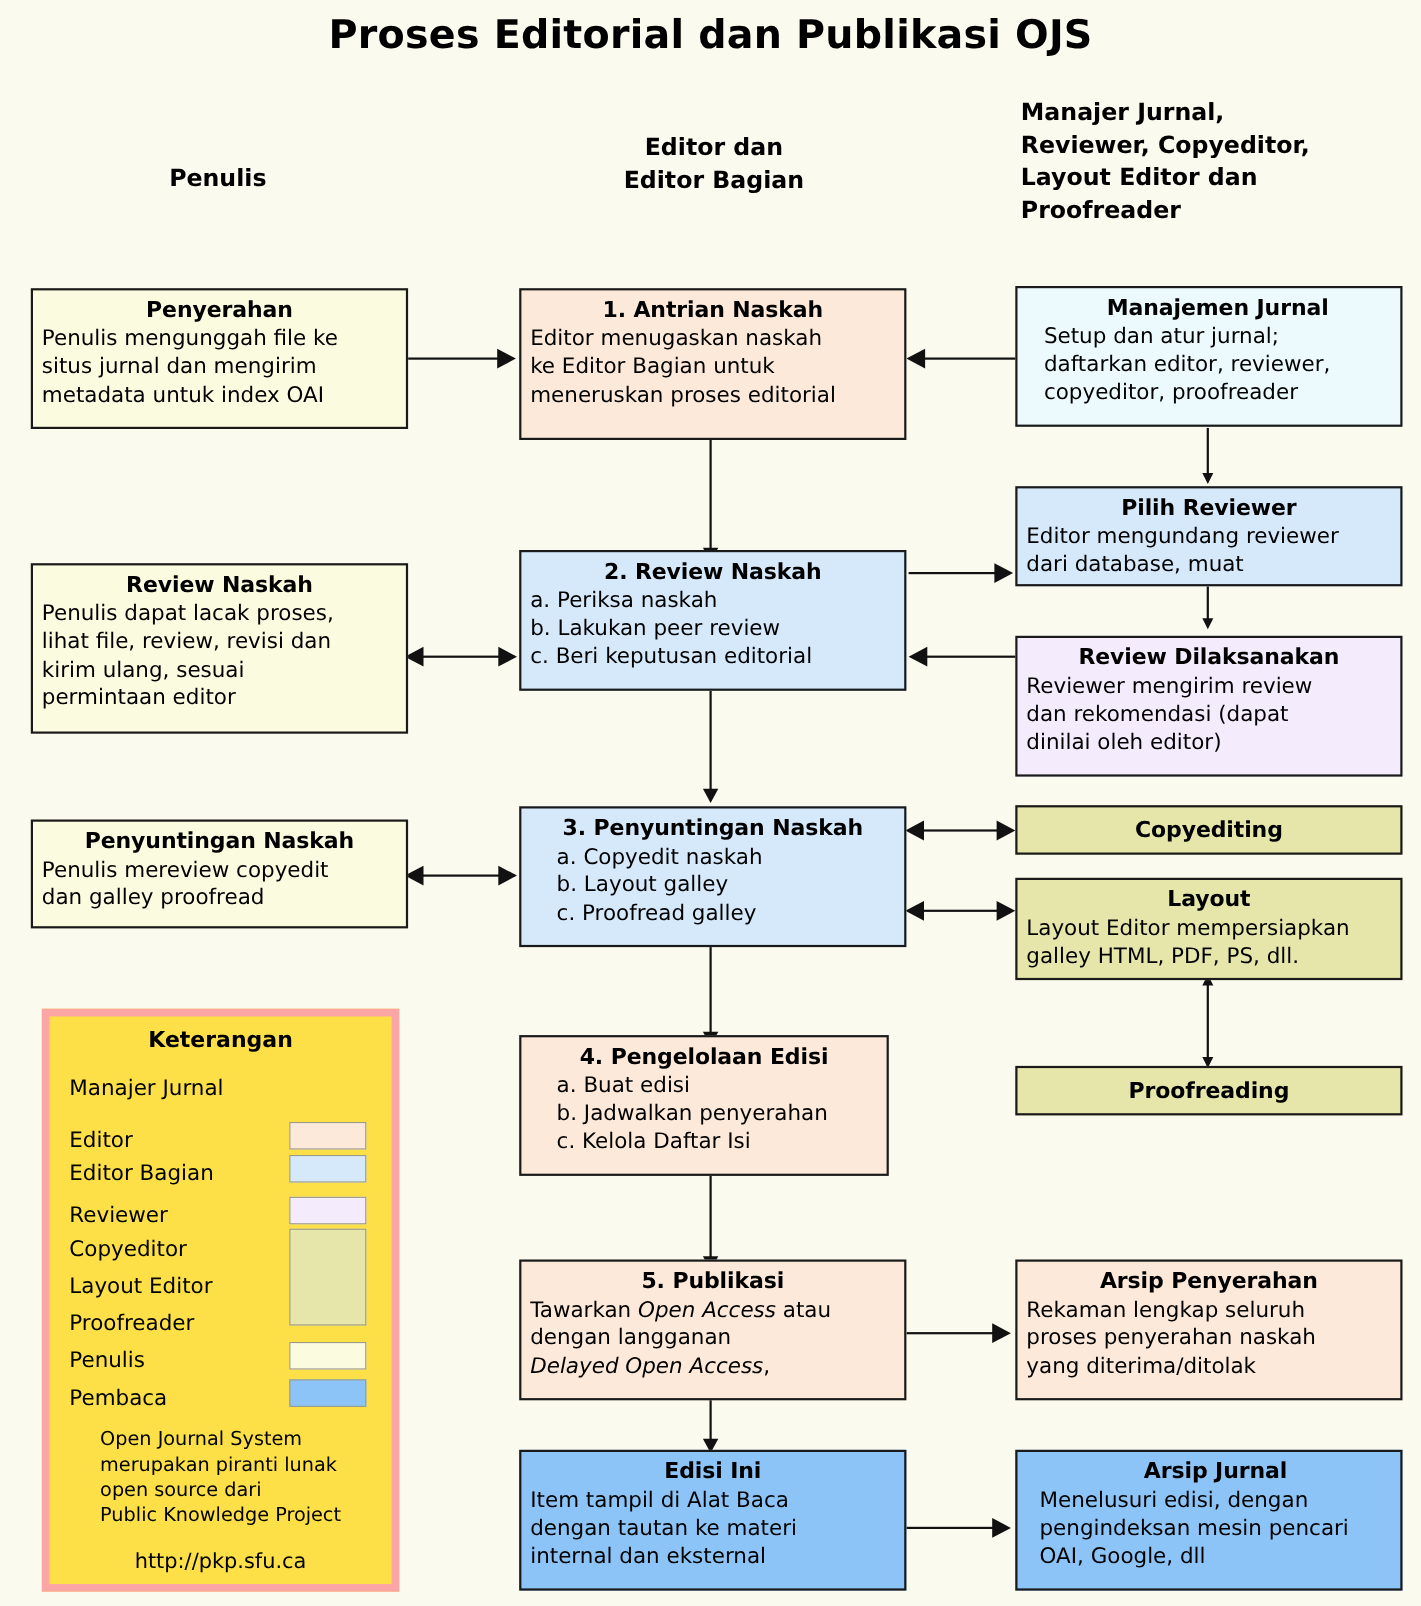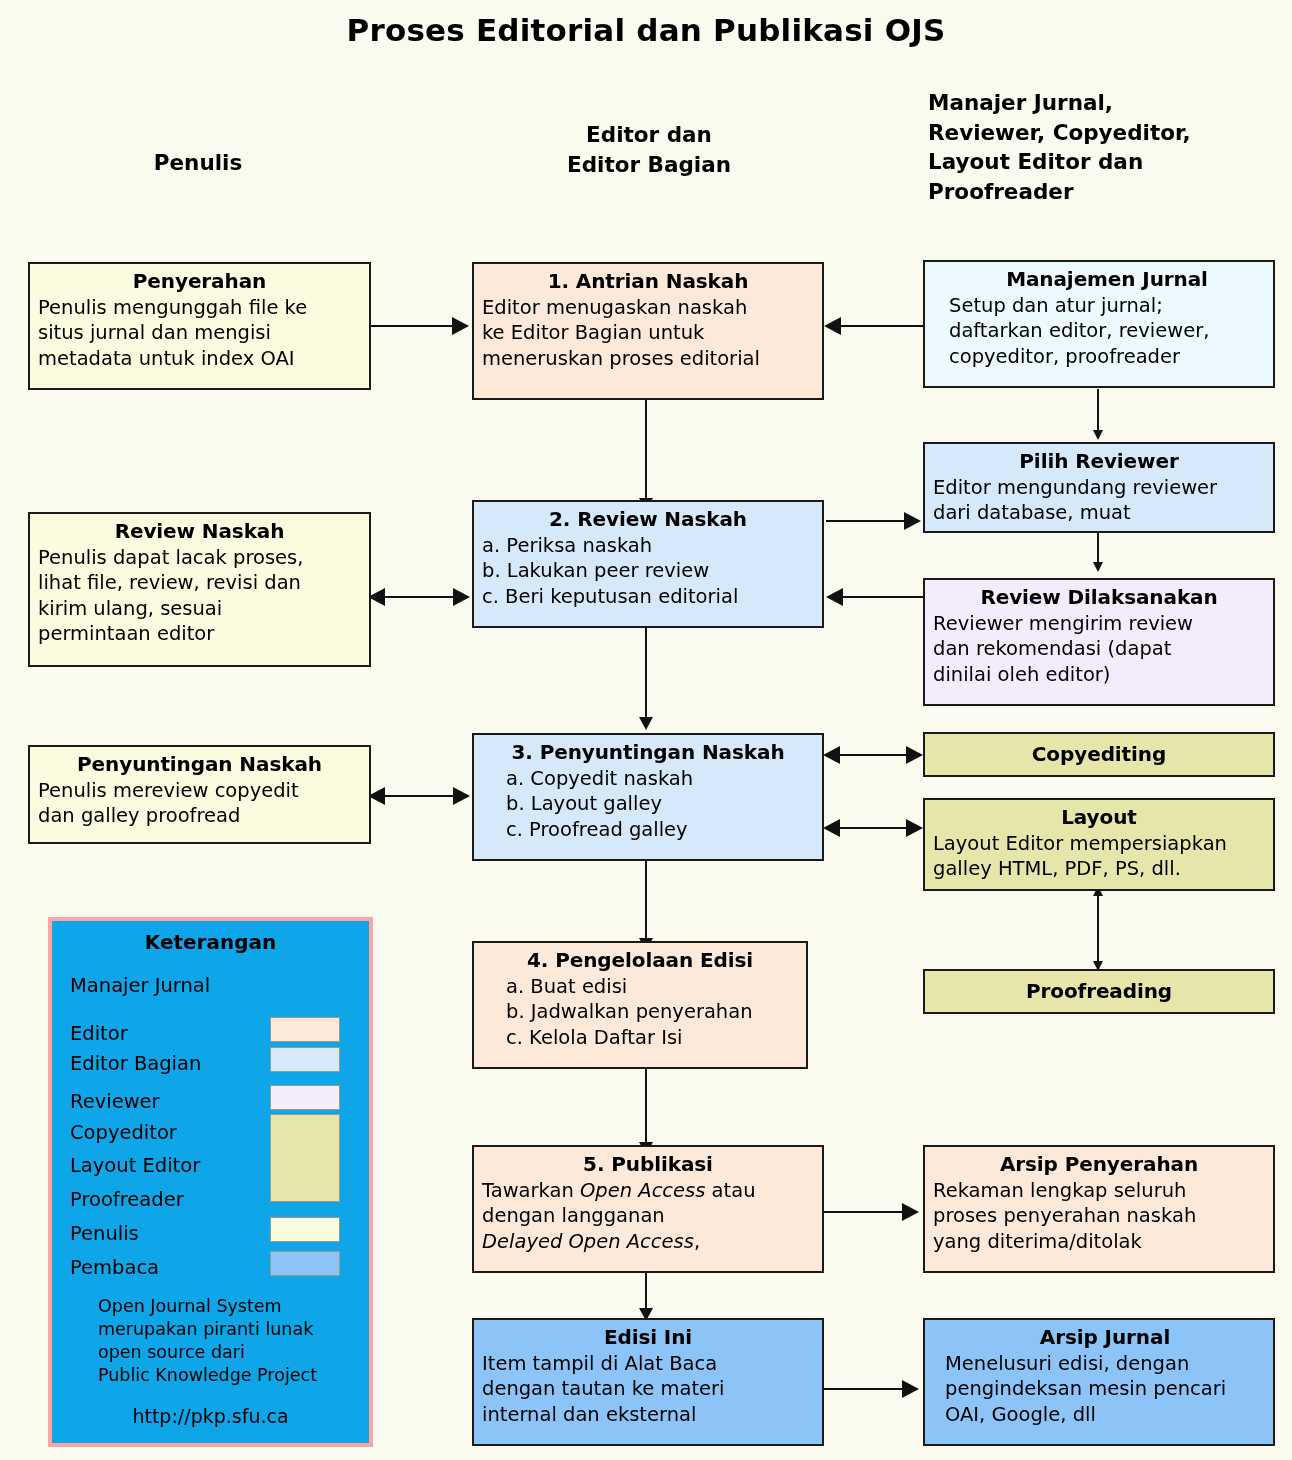--- a/index.html
+++ b/index.html
@@ -41,21 +41,21 @@
   .f-section  {background:#d6e9fb;}
   .f-manager  {background:#ecfafd;padding-left:24px;}
   .f-reviewer {background:#f4ebfc;}
   .f-copy     {background:#e6e6ab;}
   .f-author   {background:#fbfbdf;}
   .f-reader   {background:#8cc4f7;}
 
   
   .ttl{
     position:absolute;text-align:center;font-weight:bold;
-    font-size:31px;letter-spacing:0.2px;z-index:4;
+    font-size:36px;letter-spacing:0.2px;z-index:4;
   }
   .colhead{
     position:absolute;font-weight:bold;font-size:21.5px;
     line-height:1.38;z-index:4;
   }
   .colhead .ln{display:block;white-space:pre;}
 
   
   .ln-h,.ln-v{position:absolute;background:#111;z-index:1;}
   .ln-h{height:2px;}
@@ -63,21 +63,21 @@
   .ah{position:absolute;width:0;height:0;z-index:2;}
   .ah-r{border-top:9px solid transparent;border-bottom:9px solid transparent;border-left:17px solid #111;}
   .ah-l{border-top:9px solid transparent;border-bottom:9px solid transparent;border-right:17px solid #111;}
   .ah-d{border-left:7px solid transparent;border-right:7px solid transparent;border-top:13px solid #111;}
   .ah-ds{border-left:5px solid transparent;border-right:5px solid transparent;border-top:10px solid #111;}
   .ah-us{border-left:5px solid transparent;border-right:5px solid transparent;border-bottom:10px solid #111;}
 
   
   #legend{
     position:absolute;left:38px;top:917px;width:325px;height:530px;
-    background:#0ea5e9;border:4px solid #fca5a5;box-sizing:border-box;z-index:5;margin-left:10px;
+    background:#fde047;border:7px solid #fca5a5;box-sizing:border-box;z-index:5;
   }
   #legend .lg-title{
     text-align:center;font-weight:bold;font-size:20px;margin-top:9px;
   }
   .lg-rows{position:relative;margin-top:8px;height:262px;}
   .lg-row{position:absolute;left:18px;font-size:19.5px;line-height:1;}
   .sw{position:absolute;border:1px solid #9a9a8a;box-sizing:border-box;}
   .lg-note{
     position:absolute;left:46px;top:374px;font-size:17.5px;line-height:1.32;
   }
@@ -165,21 +165,21 @@
   <div class="ln-v" style="left:645px;top:1270px;height:44px;"></div>
   <div class="ah ah-d" style="left:639px;top:1308px;"></div>
 
   <div class="ln-h" style="left:824px;top:1388px;width:82px;"></div>
   <div class="ah ah-r" style="left:902px;top:1380px;"></div>
 
   <div class="box f-author" style="left:28px;top:262px;width:343px;height:128px;">
     <span class="t">Penyerahan</span>
     <span class="b">
       <span class="ln">Penulis mengunggah file ke</span>
-      <span class="ln">situs jurnal dan mengisi</span>
+      <span class="ln">situs jurnal dan mengirim</span>
       <span class="ln">metadata untuk index OAI</span>
     </span>
   </div>
 
   <div class="box f-editor" style="left:472px;top:262px;width:352px;height:138px;">
     <span class="t">1. Antrian Naskah</span>
     <span class="b">
       <span class="ln">Editor menugaskan naskah</span>
       <span class="ln">ke Editor Bagian untuk</span>
       <span class="ln">meneruskan proses editorial</span>

